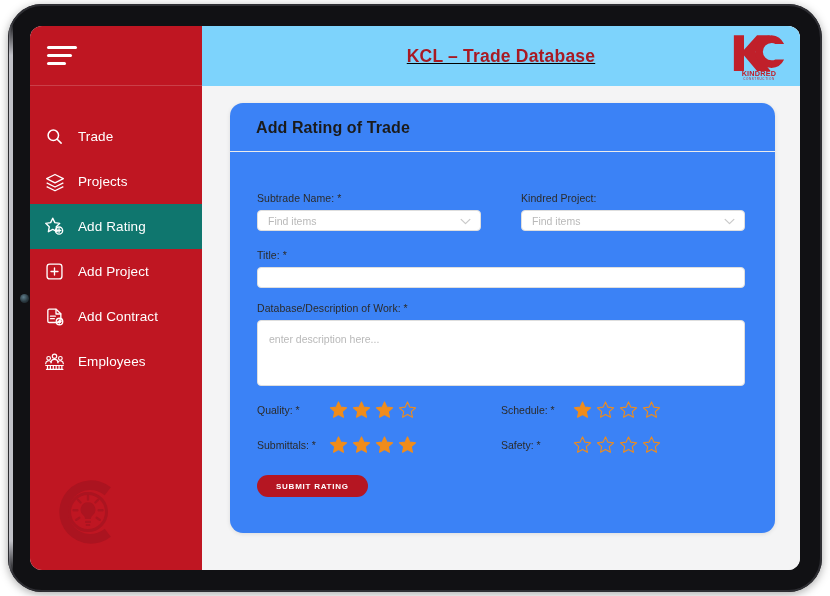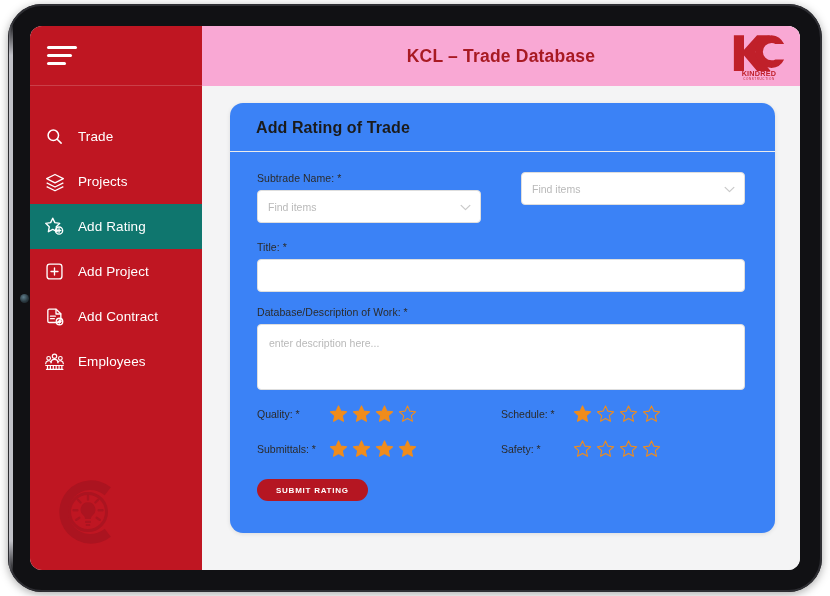--- a/index.html
+++ b/index.html
@@ -129,26 +129,27 @@
   
   .main {
     flex: 1;
     display: flex;
     flex-direction: column;
     background: #f4f4f5;
     min-width: 0;
   }
   .topbar {
     height: 60px;
-    background: #f9a8d4;
+    background: #7dd3fc;
     display: flex;
     align-items: center;
     justify-content: center;
     position: relative;
     flex-shrink: 0;
+    text-decoration: underline;
   }
   .app-title {
     font-size: 17.5px;
     font-weight: bold;
     color: #a81a23;
     letter-spacing: .2px;
   }
   .brand-logo {
     position: absolute;
     right: 12px;
@@ -174,35 +175,35 @@
     border-bottom: 1px solid #ececec;
   }
   .card-title {
     font-size: 16px;
     font-weight: bold;
     color: #1b1b1b;
     letter-spacing: .1px;
   }
   .card-body { padding: 20px 30px 0 27px; }
 
-  .row { display: flex; gap: 40px; }
+  .row { display: flex; gap: 40px; margin-top: 20px; }
   .col { flex: 1; min-width: 0; }
 
   .field { margin-bottom: 14px; }
   .flabel {
     font-size: 10.5px;
     color: #2b2b2b;
     margin-bottom: 6px;
     display: block;
     letter-spacing: .05px;
   }
 
   .select-box, .text-input {
     width: 100%;
-    height: 33px;
+    height: 21px;
     border: 1px solid #dedede;
     border-radius: 4px;
     background: #ffffff;
     font-family: "Liberation Sans", sans-serif;
     font-size: 10.5px;
     color: #3a3a3a;
     padding: 0 10px;
     display: flex;
     align-items: center;
     position: relative;
@@ -430,20 +431,21 @@
                       <svg width="11" height="7" viewBox="0 0 12 8" fill="none" stroke="#c9c9c9" stroke-width="1.4" stroke-linecap="round" stroke-linejoin="round">
                         <polyline points="1,1.6 6,6.4 11,1.6"></polyline>
                       </svg>
                     </span>
                   </div>
                 </div>
               </div>
 
               <div class="col">
                 <div class="field">
+                  <label class="flabel">Kindred Project:</label>
                   <div class="select-box">
                     <span class="ph">Find items</span>
                     <span class="chev">
                       <svg width="11" height="7" viewBox="0 0 12 8" fill="none" stroke="#c9c9c9" stroke-width="1.4" stroke-linecap="round" stroke-linejoin="round">
                         <polyline points="1,1.6 6,6.4 11,1.6"></polyline>
                       </svg>
                     </span>
                   </div>
                 </div>
               </div>

